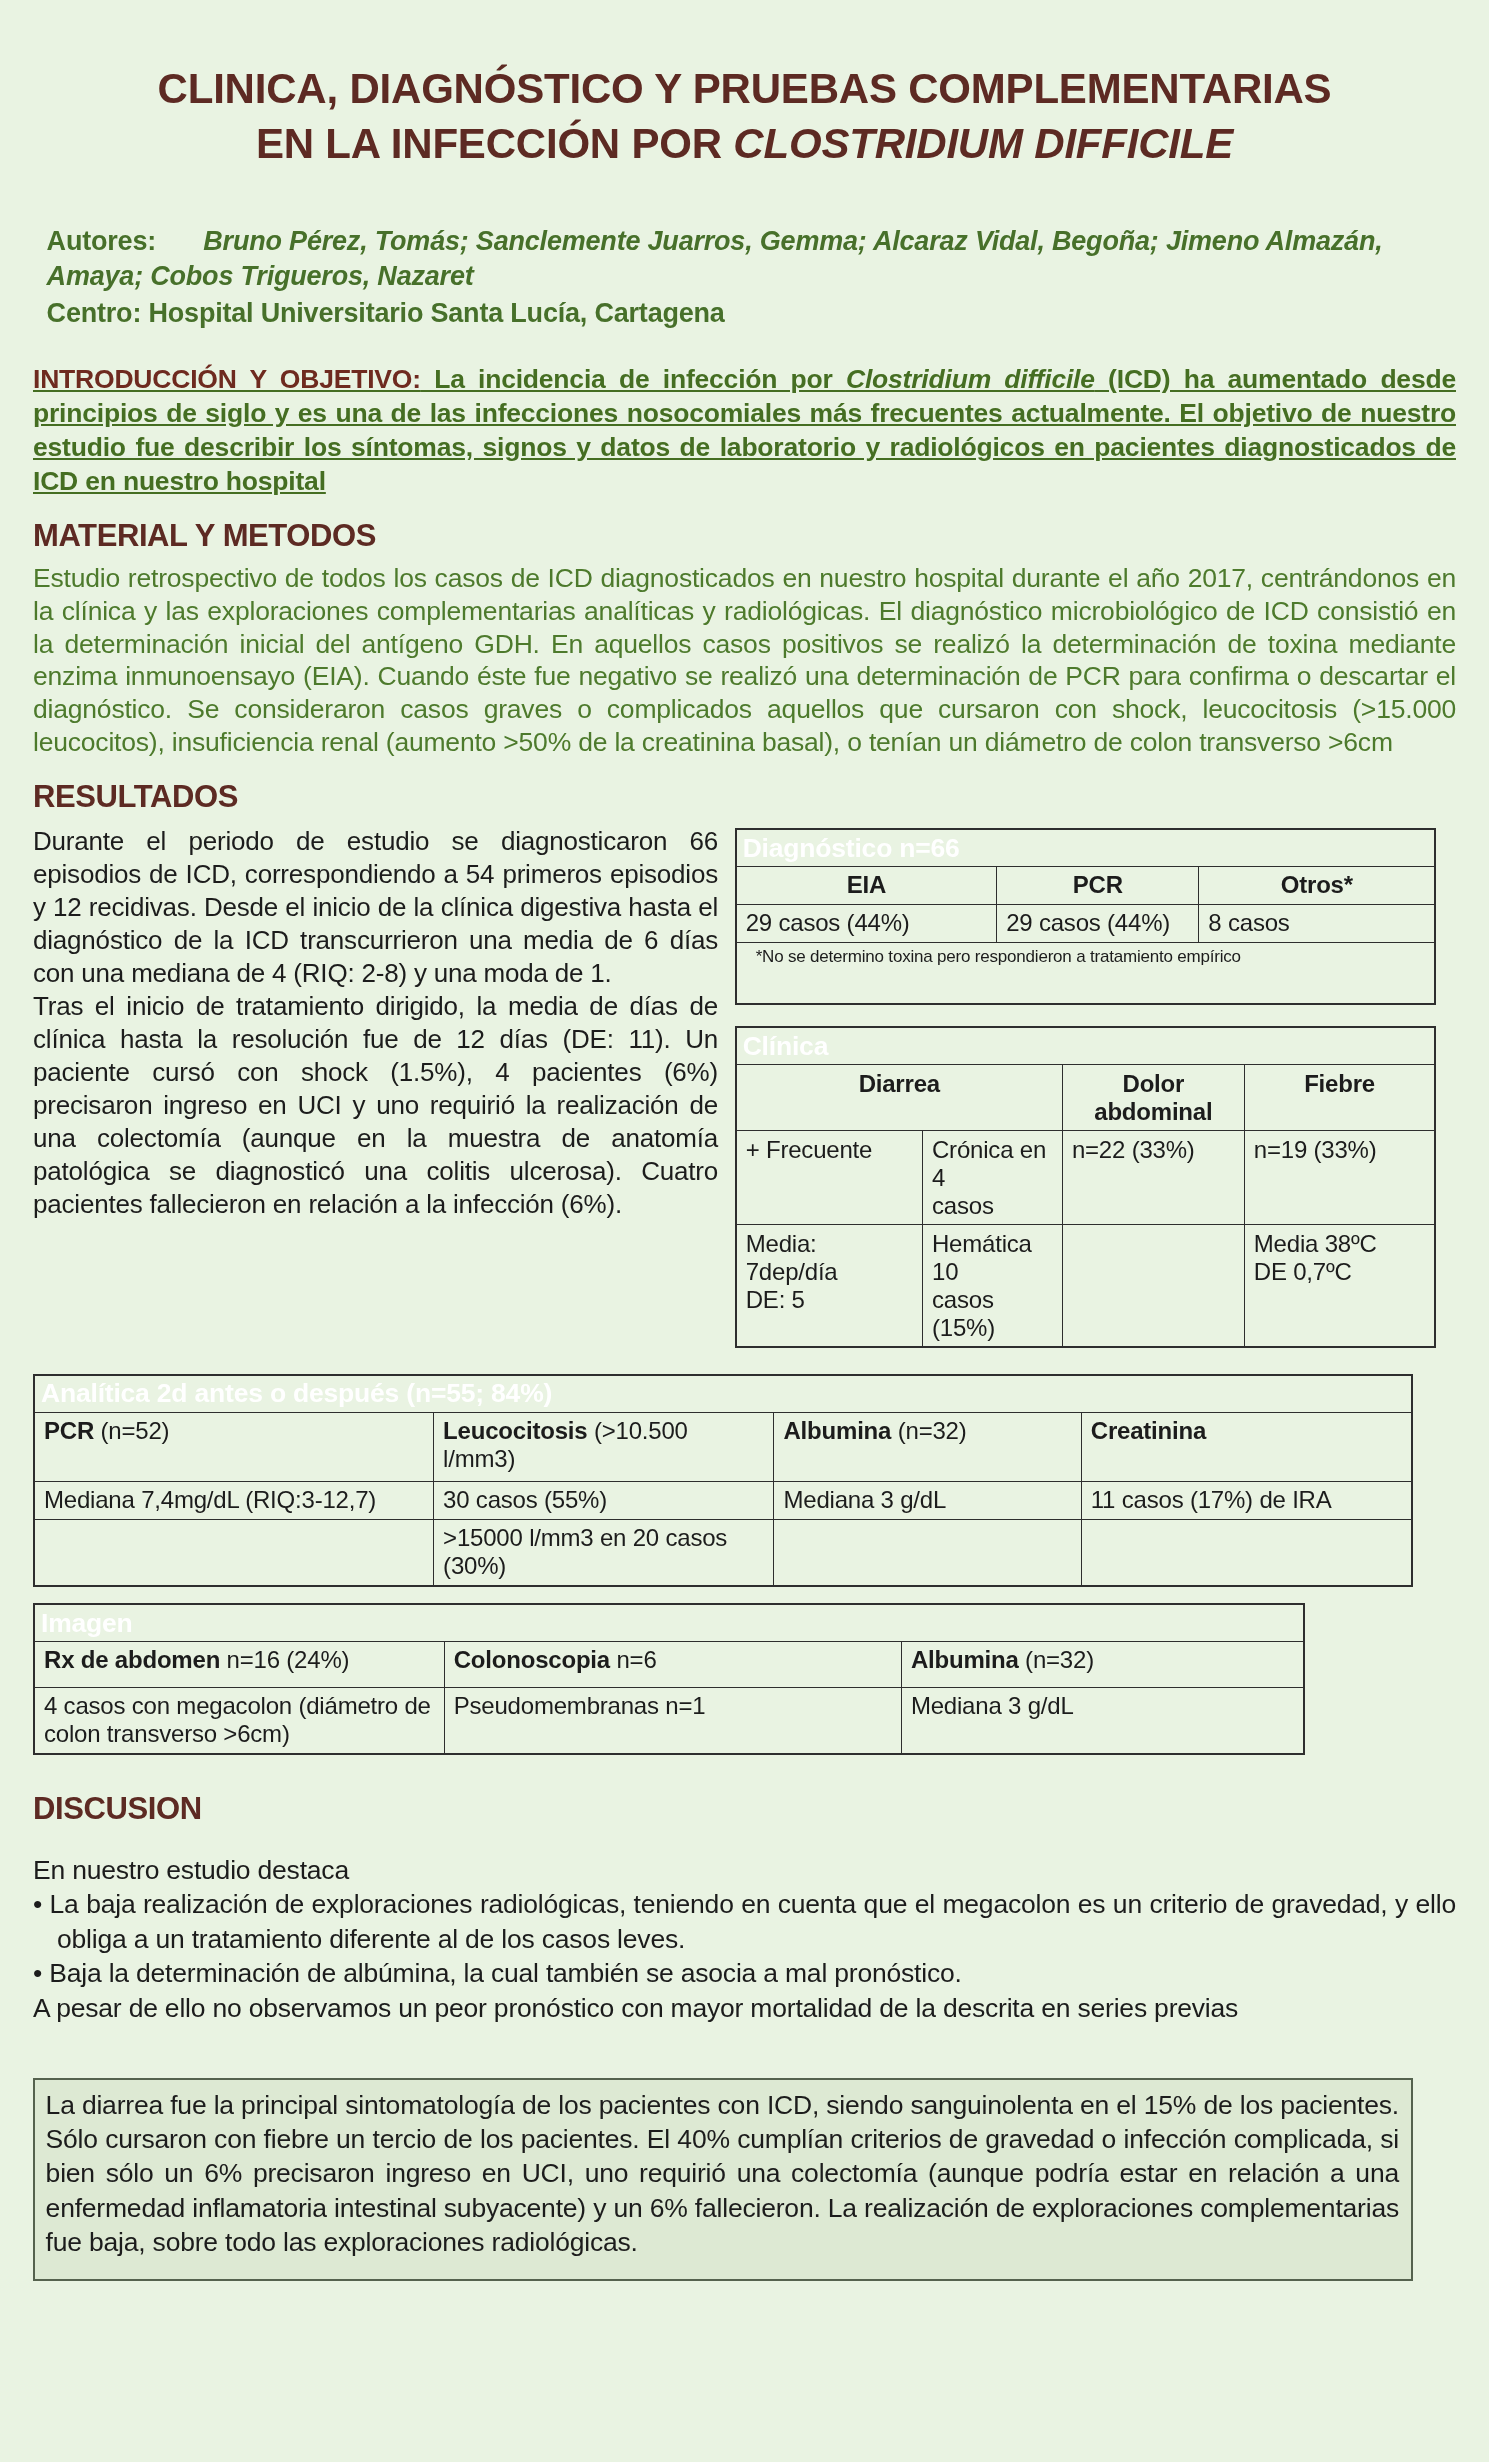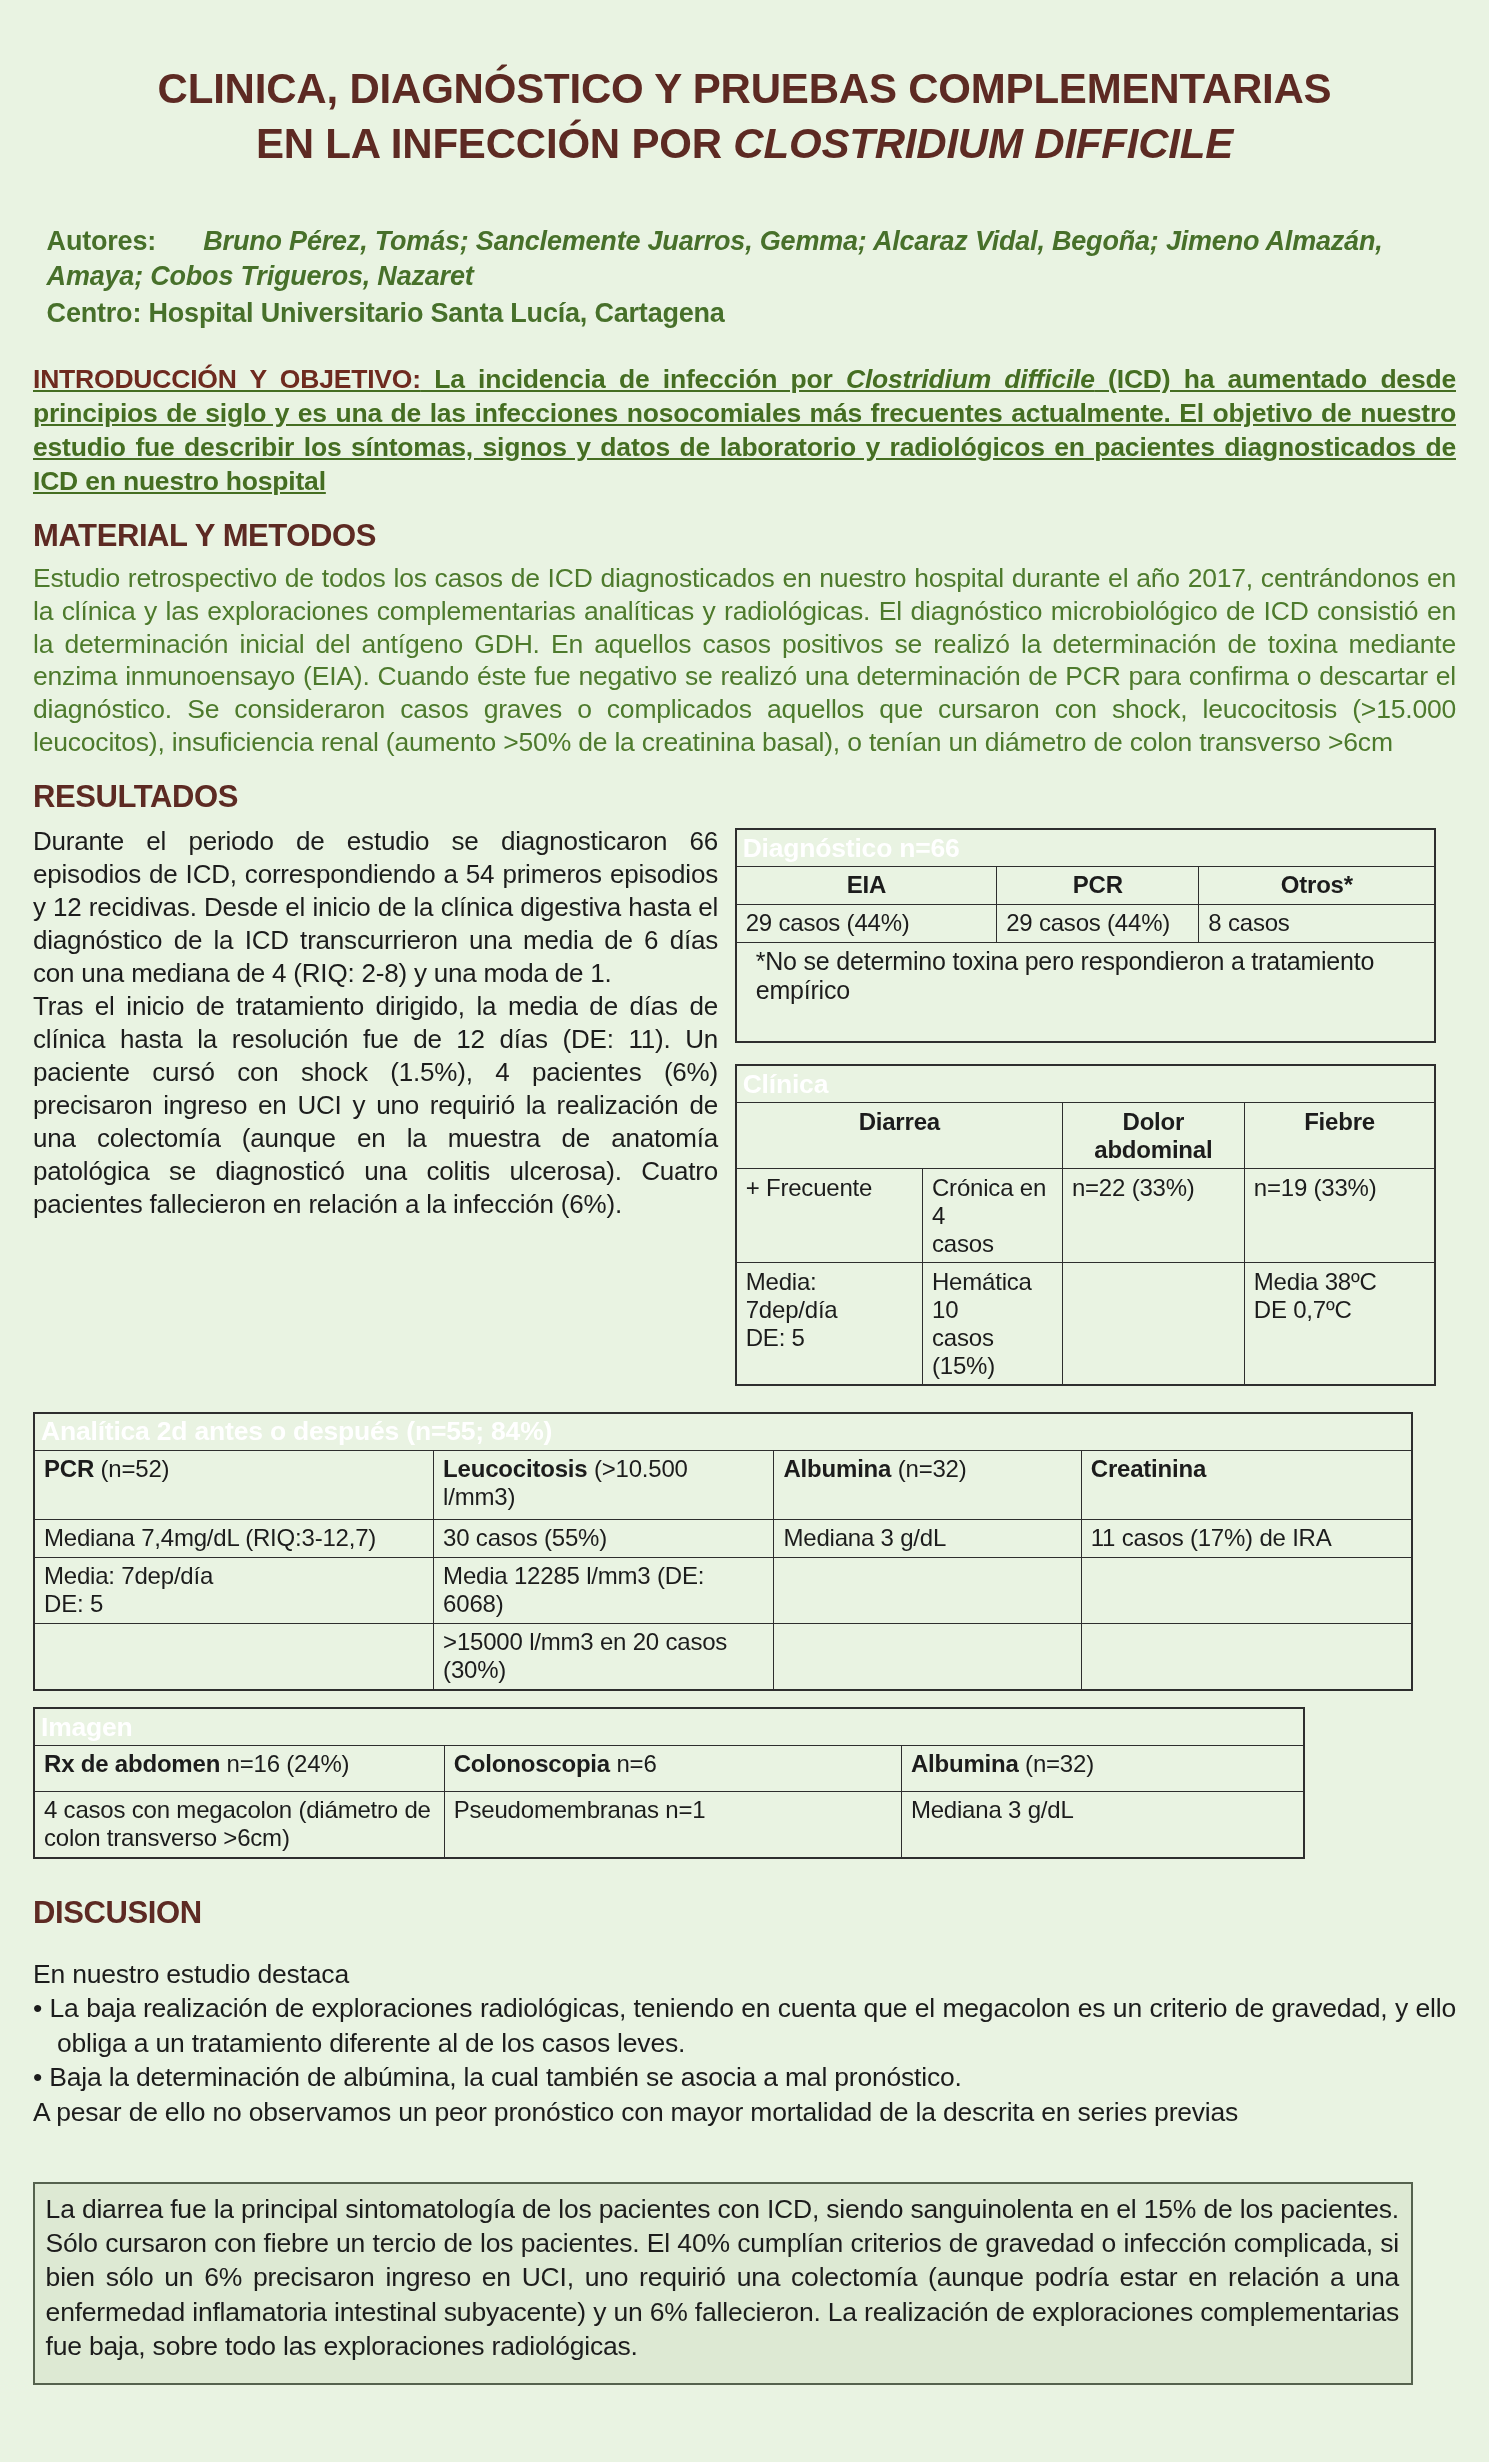--- a/index.html
+++ b/index.html
@@ -82,21 +82,21 @@
   }
   .t-title td {
     text-align:left;
     color:#ffffff;
     font-weight:bold;
     font-size:26.5px;
     padding:2.3px 6px;
     white-space:normal;
   }
   .t-diag th { text-align:center; font-weight:bold; }
-  .t-diag .footnote td { font-size:25px; padding-bottom:36px; white-space:normal;padding-left:19px; }
+  .t-diag .footnote td { font-size:17px; padding-bottom:36px; white-space:normal;padding-left:19px; }
   .t-clin { margin-top:21px; }
   .t-clin th { text-align:center; font-weight:bold; }
   .lead { font-weight:bold; }
   .t-analitica { width:1380px; margin-top:26px; }
   .t-analitica .colhead td { height:59px; }
   .t-imagen { width:1272px; margin-top:16.7px; }
   .t-imagen .colhead td { height:36px; }
   
   .disc-p { margin:26px 0 0 0; font-size:26.5px; line-height:1.3; text-align:justify; }
   .bullet { margin:0; padding-left:24px; text-indent:-24px; font-size:26.5px; line-height:1.3; text-align:justify; }
@@ -235,27 +235,20 @@
       <td><span class="lead">Albumina</span><span> (n=32)</span></td>
       <td><span class="lead">Creatinina</span><span></span></td>
     </tr>
     <tr>
       <td>Mediana 7,4mg/dL (RIQ:3-12,7)</td>
       <td>30 casos (55%)</td>
       <td>Mediana 3 g/dL</td>
       <td>11 casos (17%) de IRA</td>
     </tr>
     <tr>
-      <td>Media: 7dep/día
-DE: 5</td>
-      <td>Media 12285 l/mm3 (DE: 6068)</td>
-      <td></td>
-      <td></td>
-    </tr>
-    <tr>
       <td></td>
       <td>&gt;15000 l/mm3 en 20 casos (30%)</td>
       <td></td>
       <td></td>
     </tr>
   </tbody>
     </table>
 
   <table class="t-imagen">
     <colgroup>

